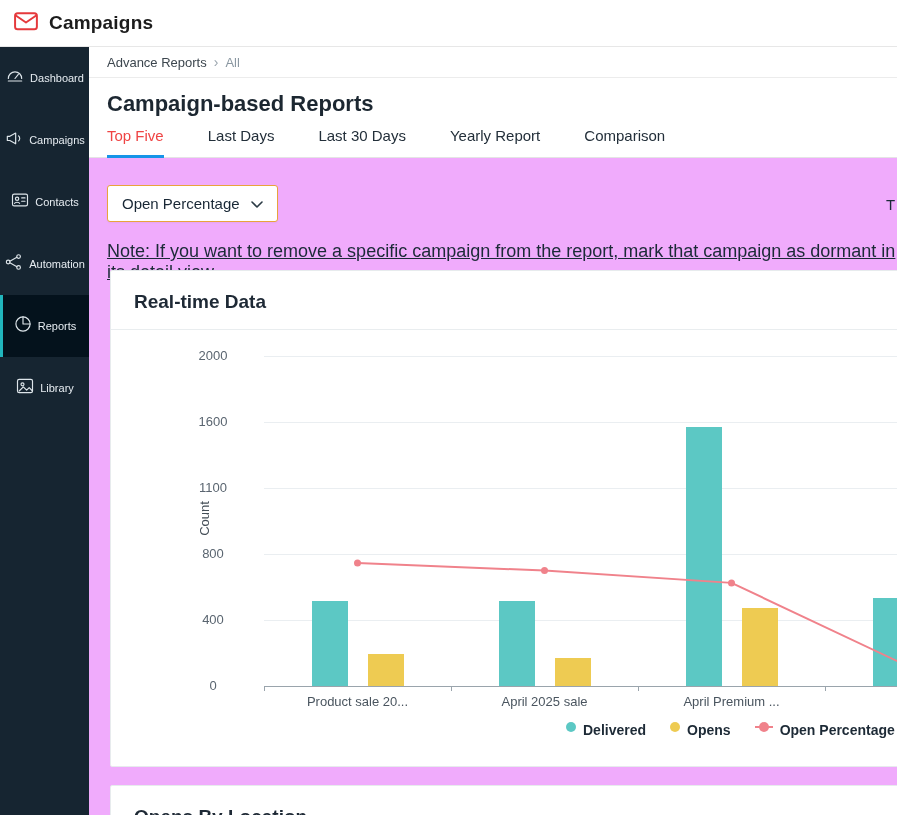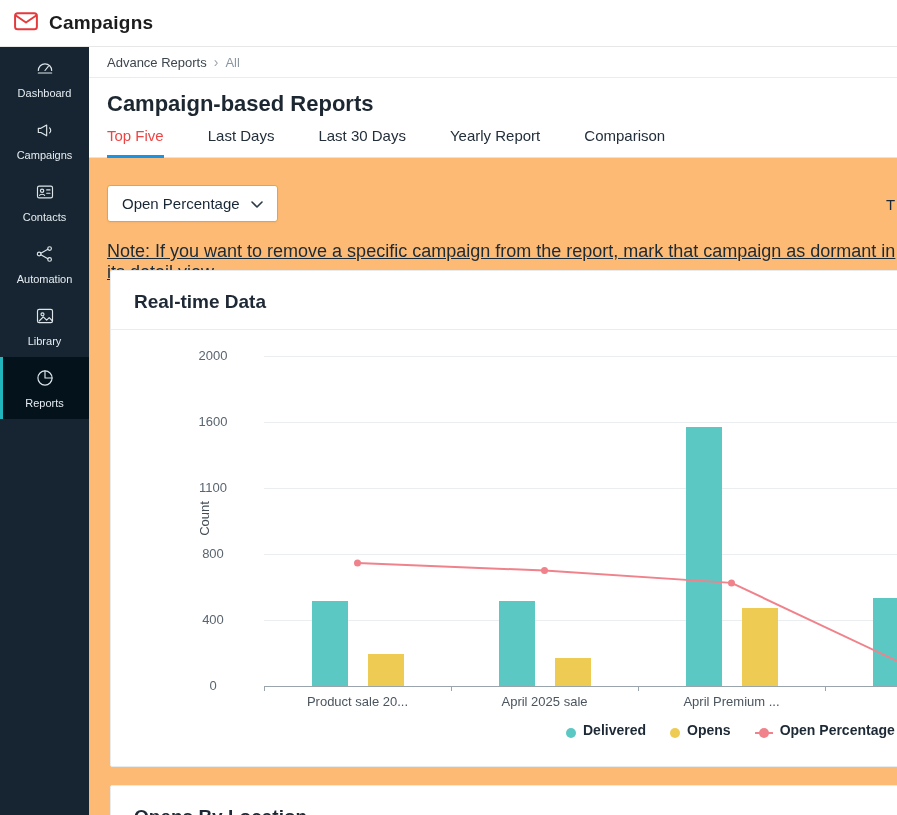--- a/index.html
+++ b/index.html
@@ -7,21 +7,21 @@
   body { font-family:"Liberation Sans", sans-serif; background:#fff; }
   #root { position:relative; width:897px; height:815px; overflow:hidden; background:#fff; }
 
   
   .topbar { position:absolute; left:0; top:0; width:897px; height:47px; background:#fff;
             border-bottom:1px solid #e7e7e7; display:flex; align-items:center; padding-left:13px; z-index:5; }
   .appname { font-size:19px; font-weight:700; color:#1c1c1c; margin-left:9px; letter-spacing:.2px; }
 
   
   .sidebar { position:absolute; left:0; top:47px; width:89px; height:768px; background:#162531; z-index:4; }
-  .nav-item { height:62px; display:flex; flex-direction:column; align-items:center; justify-content:center;
+  .nav-item { height:62px; display:flex; flex-direction:row; align-items:center; justify-content:center;
               gap:5px; cursor:pointer; position:relative; }
   .nav-item svg { stroke:#dde5ea; fill:none; stroke-width:1.4; stroke-linecap:round; stroke-linejoin:round; }
   .nav-item .lbl { font-size:11px; color:#e6ecf1; }
   .nav-item.active { background:#04121c; }
   .nav-item.active::before { content:''; position:absolute; left:0; top:0; bottom:0; width:3px; background:#21b6bd; }
 
   
   .main { position:absolute; left:89px; top:47px; width:808px; height:768px; background:#fff; }
   .breadcrumb-row { height:31px; border-bottom:1px solid #ececec; display:flex; align-items:center;
                     padding-left:18px; font-size:13px; gap:7px; }
@@ -29,21 +29,21 @@
   .bc-sep { color:#9aa5ae; font-size:14px; }
   .bc-current { color:#8a97a1; cursor:pointer; }
   .title-row { padding:13px 0 0 18px; height:42px; }
   .page-title { font-size:22px; font-weight:700; color:#1c2731; }
   .tabs { display:flex; padding-left:18px; gap:44px; border-bottom:1px solid #e4e4e4; height:38px; align-items:flex-end; }
   .tab { font-size:15px; color:#232f3a; padding-bottom:13px; position:relative; cursor:pointer; white-space:nowrap; }
   .tab.active { color:#ef4444; }
   .tab.active::after { content:''; position:absolute; left:0; right:0; bottom:-1px; height:3px; background:#1694e8; }
 
   
-  .content { position:absolute; left:0; top:111px; width:808px; height:657px; background:#fdba74; }
+  .content { position:absolute; left:0; top:111px; width:808px; height:657px; background:#f0abfc; }
   .metric-dropdown { position:absolute; left:18px; top:27px; height:37px; background:#fff;
                      border:1px solid #e8a33c; border-radius:3px; display:flex; align-items:center;
                      gap:11px; padding:0 14px; cursor:pointer; box-shadow:0 1px 2px rgba(0,0,0,.04); }
   .metric-dropdown .val { font-size:15px; color:#182735; }
   .right-partial { position:absolute; left:797px; top:38px; font-size:15px; color:#1b2a37; }
   .note { position:absolute; left:18px; top:83px; font-size:18px; color:#1b2a37;text-decoration:underline; }
 
   
   .card { position:absolute; left:21px; width:830px; background:#fff; border:1px solid #e7ebed;
           border-radius:2px; overflow:hidden; }
@@ -56,21 +56,21 @@
   #chart { position:absolute; left:0; top:0; width:830px; height:497px; }
   .gridline { position:absolute; height:1px; background:#eaeef1; }
   .axisline { background:#9aa4ac; }
   .ytick { position:absolute; left:77px; width:50px; text-align:center; font-size:13px; color:#5a6570; line-height:16px; }
   .xtick { position:absolute; width:1px; height:5px; background:#9aa4ac; }
   .bar { position:absolute; }
   .cat-label { position:absolute; top:423px; text-align:center; font-size:13px; color:#4a555f; white-space:nowrap; }
   .ylabel { position:absolute; left:71px; top:240px; width:44px; text-align:center; font-size:13px; color:#444e57;
             transform:rotate(-90deg); }
   #legend { position:absolute; left:455px; top:451px; display:flex; align-items:center; gap:24px; }
-  .legend-item { display:flex; align-items:flex-end; gap:7px; font-size:14px; font-weight:700; color:#1d2a36; cursor:pointer; }
+  .legend-item { display:flex; align-items:flex-start; gap:7px; font-size:14px; font-weight:700; color:#1d2a36; cursor:pointer; }
   .legend-dot { width:10px; height:10px; border-radius:50%; display:inline-block; }
   .legend-line-marker { position:relative; width:18px; height:10px; display:inline-block; }
   .legend-line-marker .ll { position:absolute; left:0; top:4px; width:18px; height:2px; }
   .legend-line-marker .ld { position:absolute; left:4px; top:0; width:10px; height:10px; border-radius:50%; }
 </style>
 </head>
 <body>
 
 <div id="root">
 
@@ -121,38 +121,38 @@
         <svg width="20" height="20" viewBox="0 0 24 24">
             <circle cx="5" cy="12" r="2.2"></circle>
             <circle cx="17.5" cy="5.5" r="2.2"></circle>
             <circle cx="17.5" cy="18.5" r="2.2"></circle>
             <line x1="7" y1="11" x2="15.5" y2="6.3"></line>
             <line x1="7" y1="13" x2="15.5" y2="17.7"></line>
           </svg>
       </span>
       <span class="lbl">Automation</span>
     </div>
+    <div class="nav-item active">
+      <span>
+        <svg width="20" height="20" viewBox="0 0 24 24">
+            <circle cx="12" cy="12" r="8.5"></circle>
+            <path d="M12 3.5V12h8.5"></path>
+          </svg>
+      </span>
+      <span class="lbl">Reports</span>
+    </div>
     <div class="nav-item">
       <span>
         <svg width="20" height="20" viewBox="0 0 24 24">
             <rect x="3" y="4" width="18" height="16" rx="2"></rect>
             <circle cx="9" cy="10" r="1.8"></circle>
             <path d="M5 18l5-5 4 4 3-3 4 4"></path>
           </svg>
       </span>
       <span class="lbl">Library</span>
-    </div>
-    <div class="nav-item active">
-      <span>
-        <svg width="20" height="20" viewBox="0 0 24 24">
-            <circle cx="12" cy="12" r="8.5"></circle>
-            <path d="M12 3.5V12h8.5"></path>
-          </svg>
-      </span>
-      <span class="lbl">Reports</span>
     </div>
   </div>
 
   <div class="main">
     <div class="breadcrumb-row">
       <span class="bc-root">Advance Reports</span>
       <span class="bc-sep">›</span>
       <span class="bc-current">All</span>
     </div>
 

